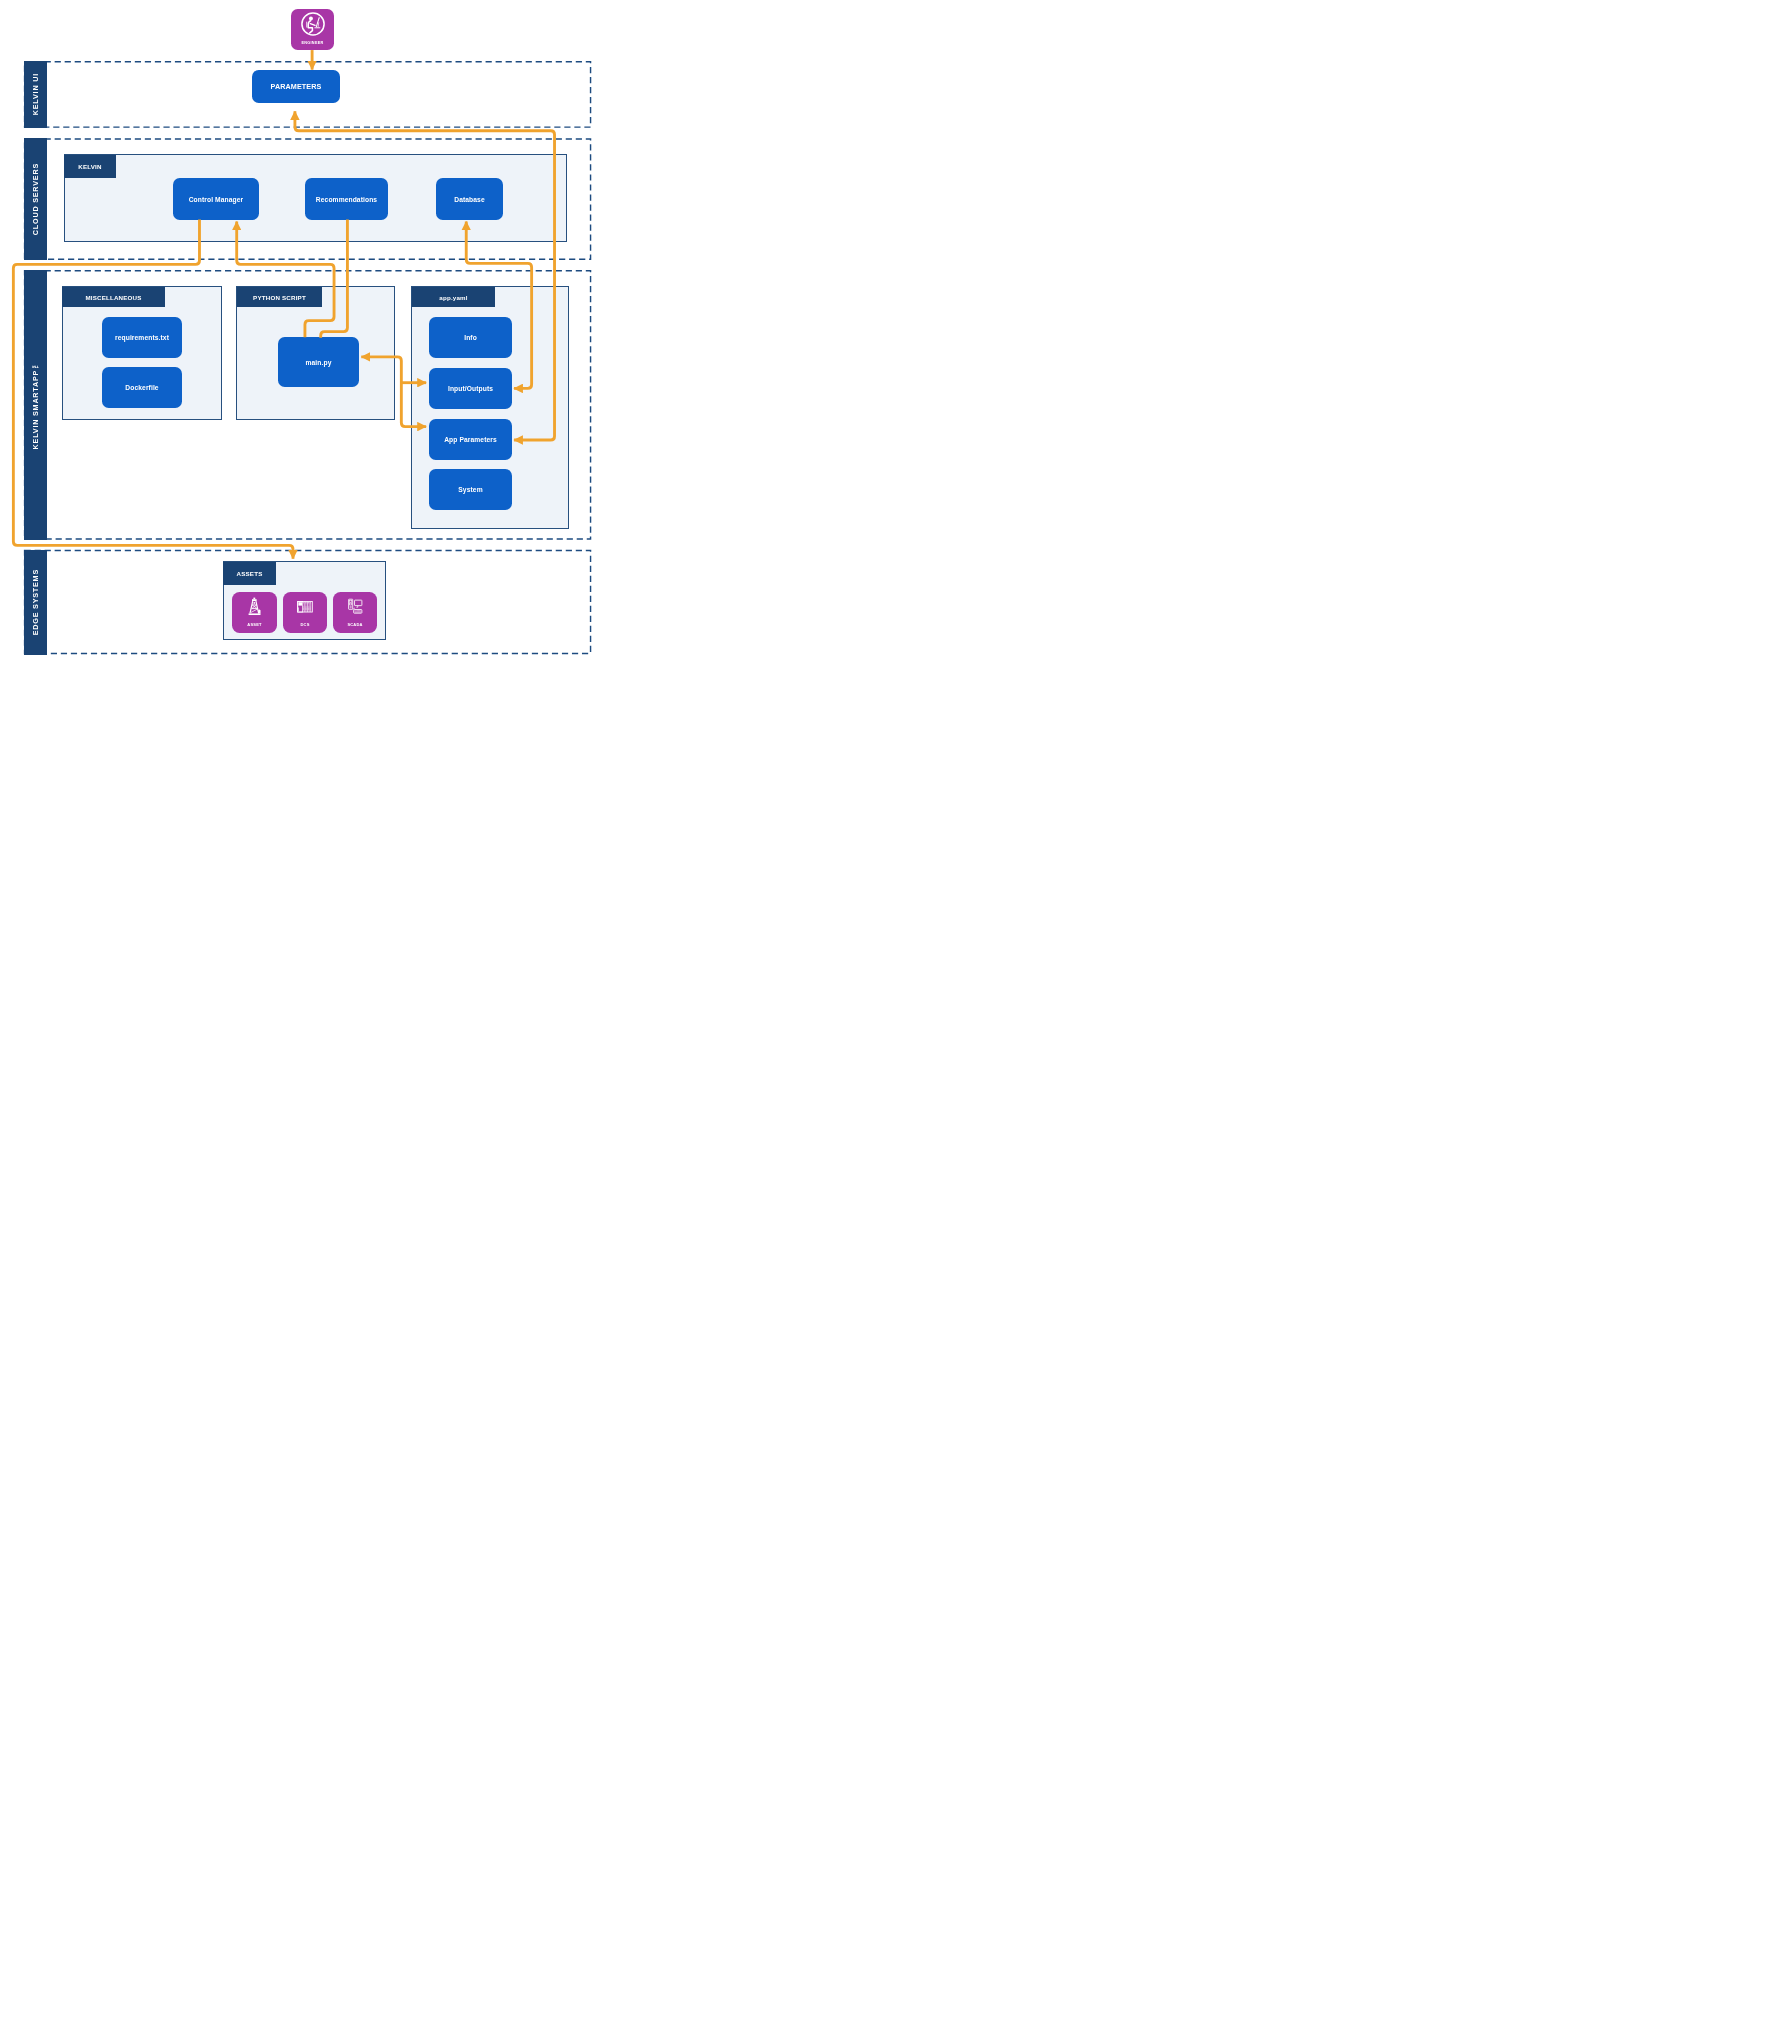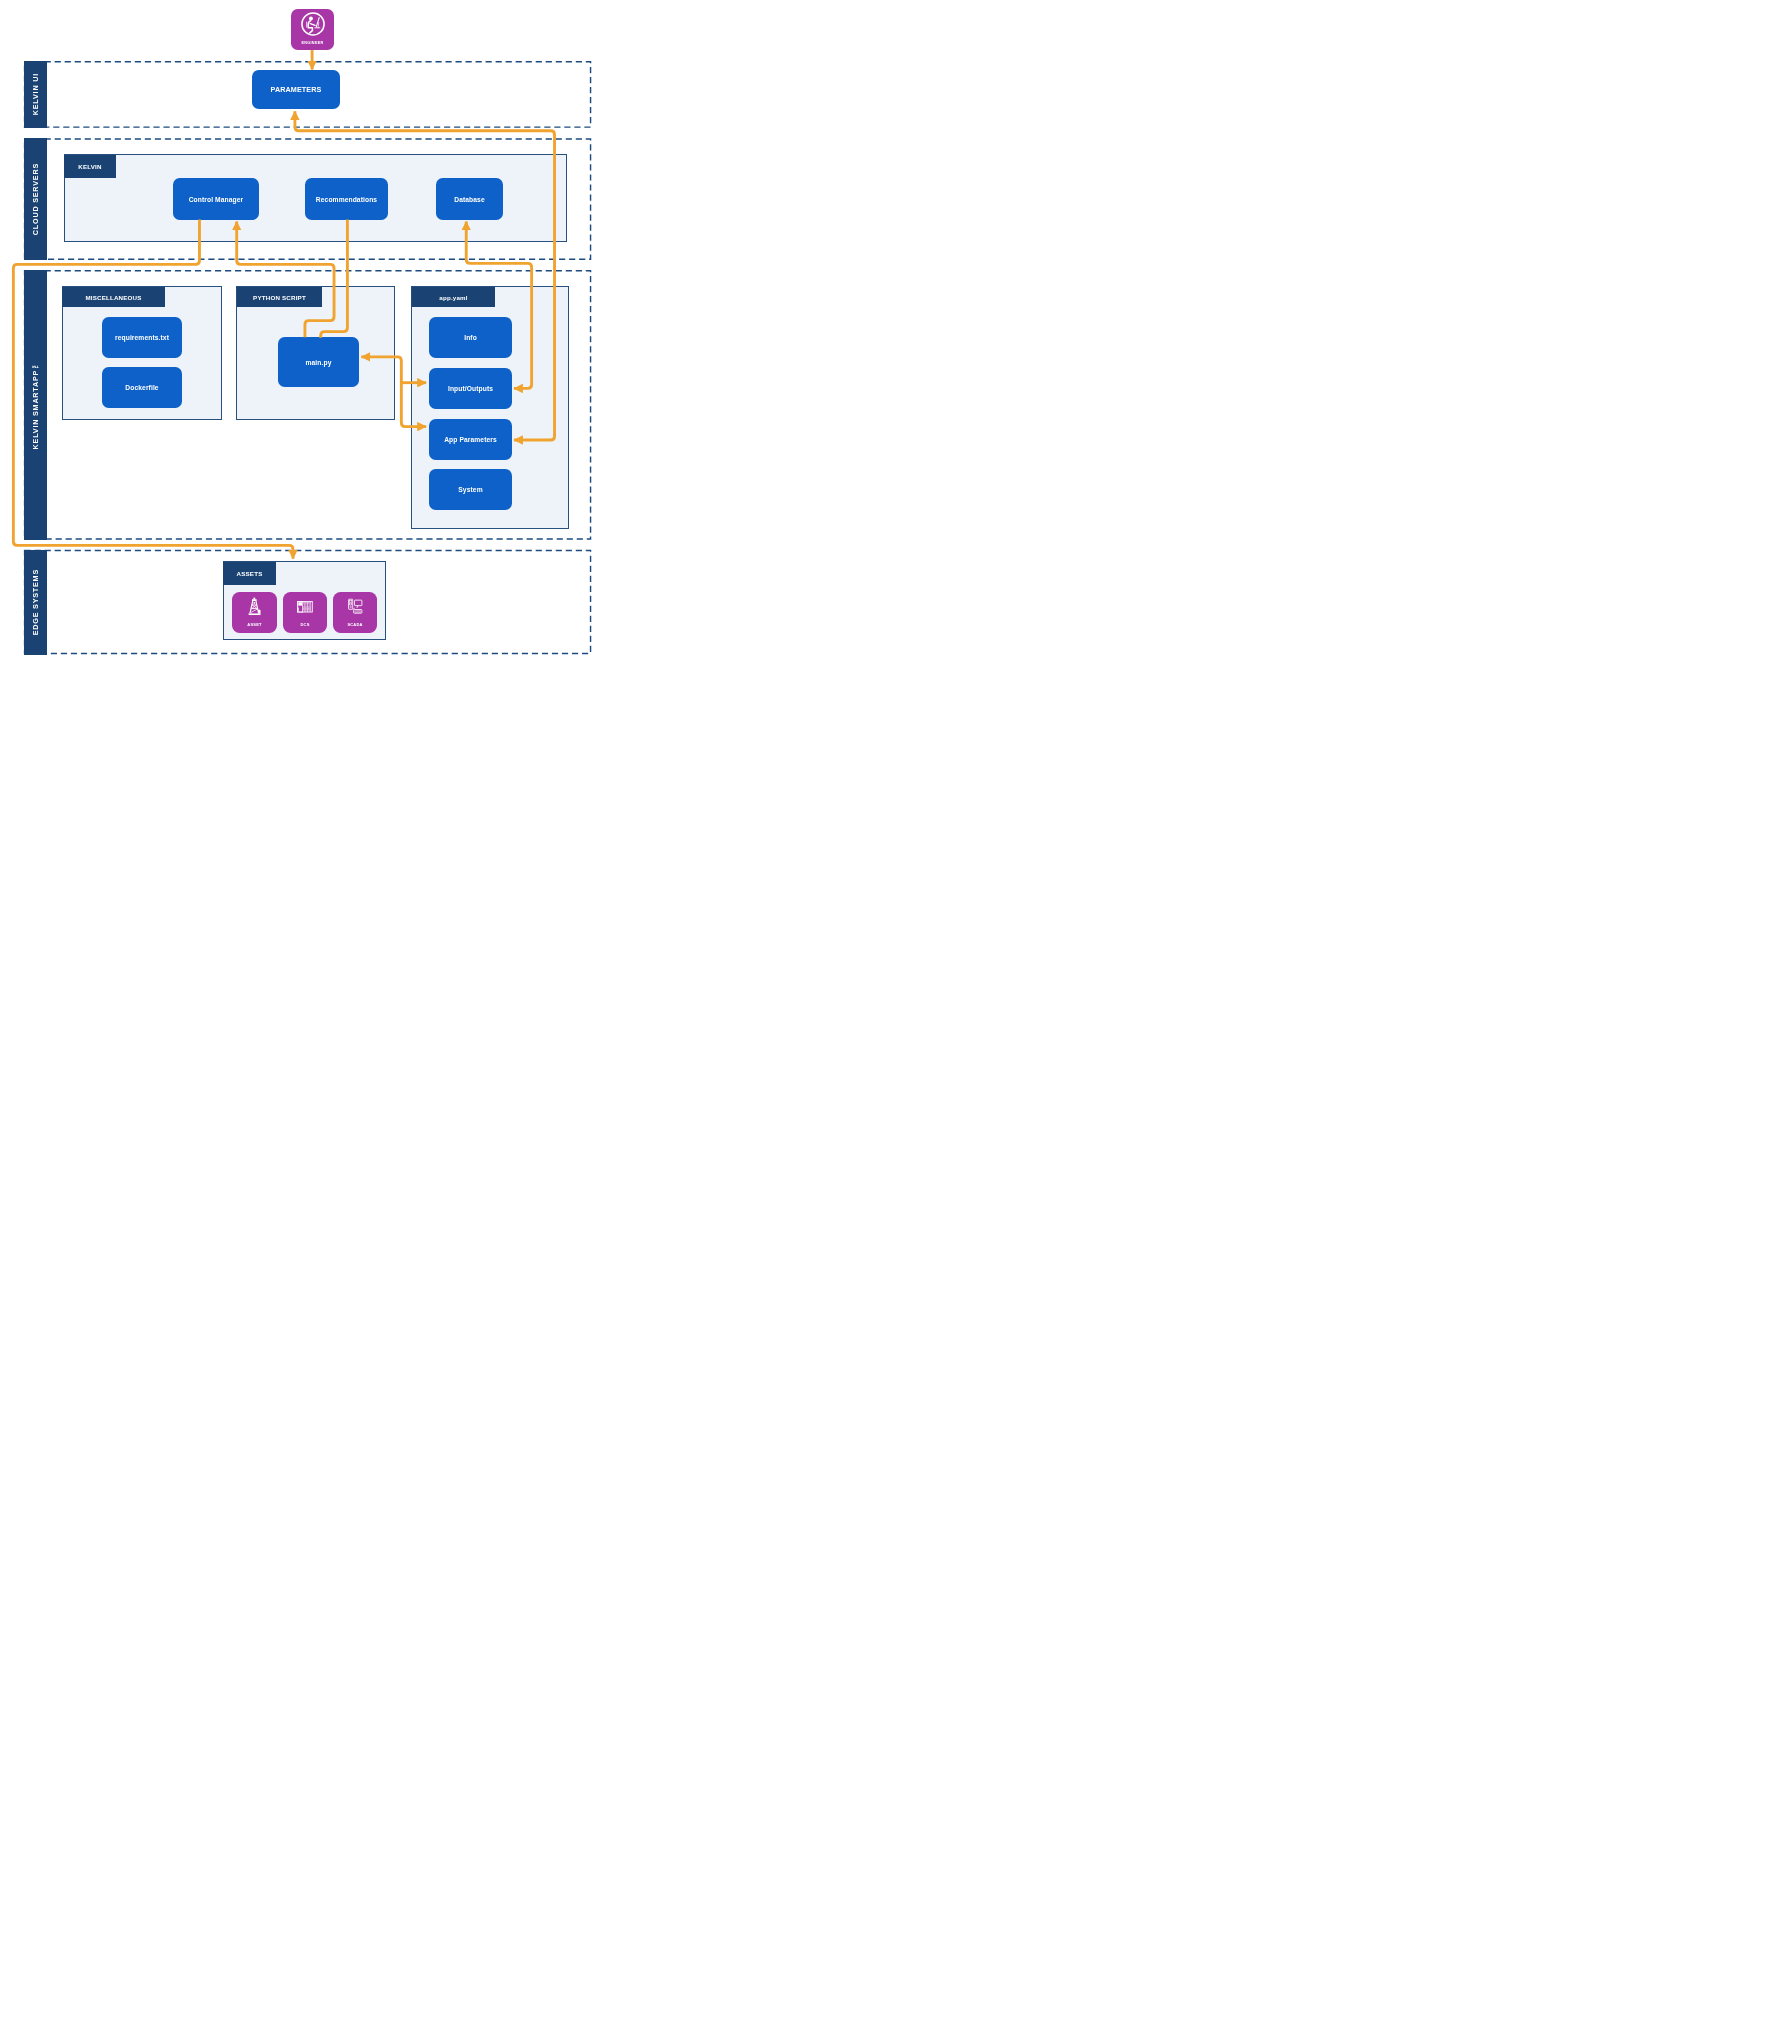--- a/index.html
+++ b/index.html
@@ -81,21 +81,21 @@
       <line x1="13.2" y1="20" x2="13.2" y2="30" stroke="#fff" stroke-width="1.4"></line>
       <path d="M19.5,23.5 L27.5,26.5" stroke="#fff" stroke-width="2.2" stroke-linecap="round"></path>
       <line x1="26.5" y1="30.5" x2="36.5" y2="30.5" stroke="#fff" stroke-width="1.6"></line>
       <path d="M29.5,29.5 L34.5,13.5 L35.5,13.5" fill="none" stroke="#fff" stroke-width="1.8"></path>
       <line x1="32.5" y1="30" x2="34" y2="21" stroke="#fff" stroke-width="1.2"></line>
     </svg>
   </span>
   <span class="cap">ENGINEER</span>
 </div>
 
-<div class="abs node" style="left:252px;top:70px;width:88px;height:39px;font-size:7.2px;text-align:right;">
+<div class="abs node" style="left:252px;top:70px;width:88px;height:33px;font-size:7.2px;text-align:right;">
   <span>PARAMETERS</span>
 </div>
 
 <div class="abs panel" style="left:64px;top:154px;width:503px;height:88px;"></div>
 <div class="abs tab" style="left:64px;top:155px;width:52px;height:23px;">
   <span>KELVIN</span>
 </div>
 <div class="abs node" style="left:173px;top:178px;width:86px;height:42px;">
   <span>Control Manager</span>
 </div>

